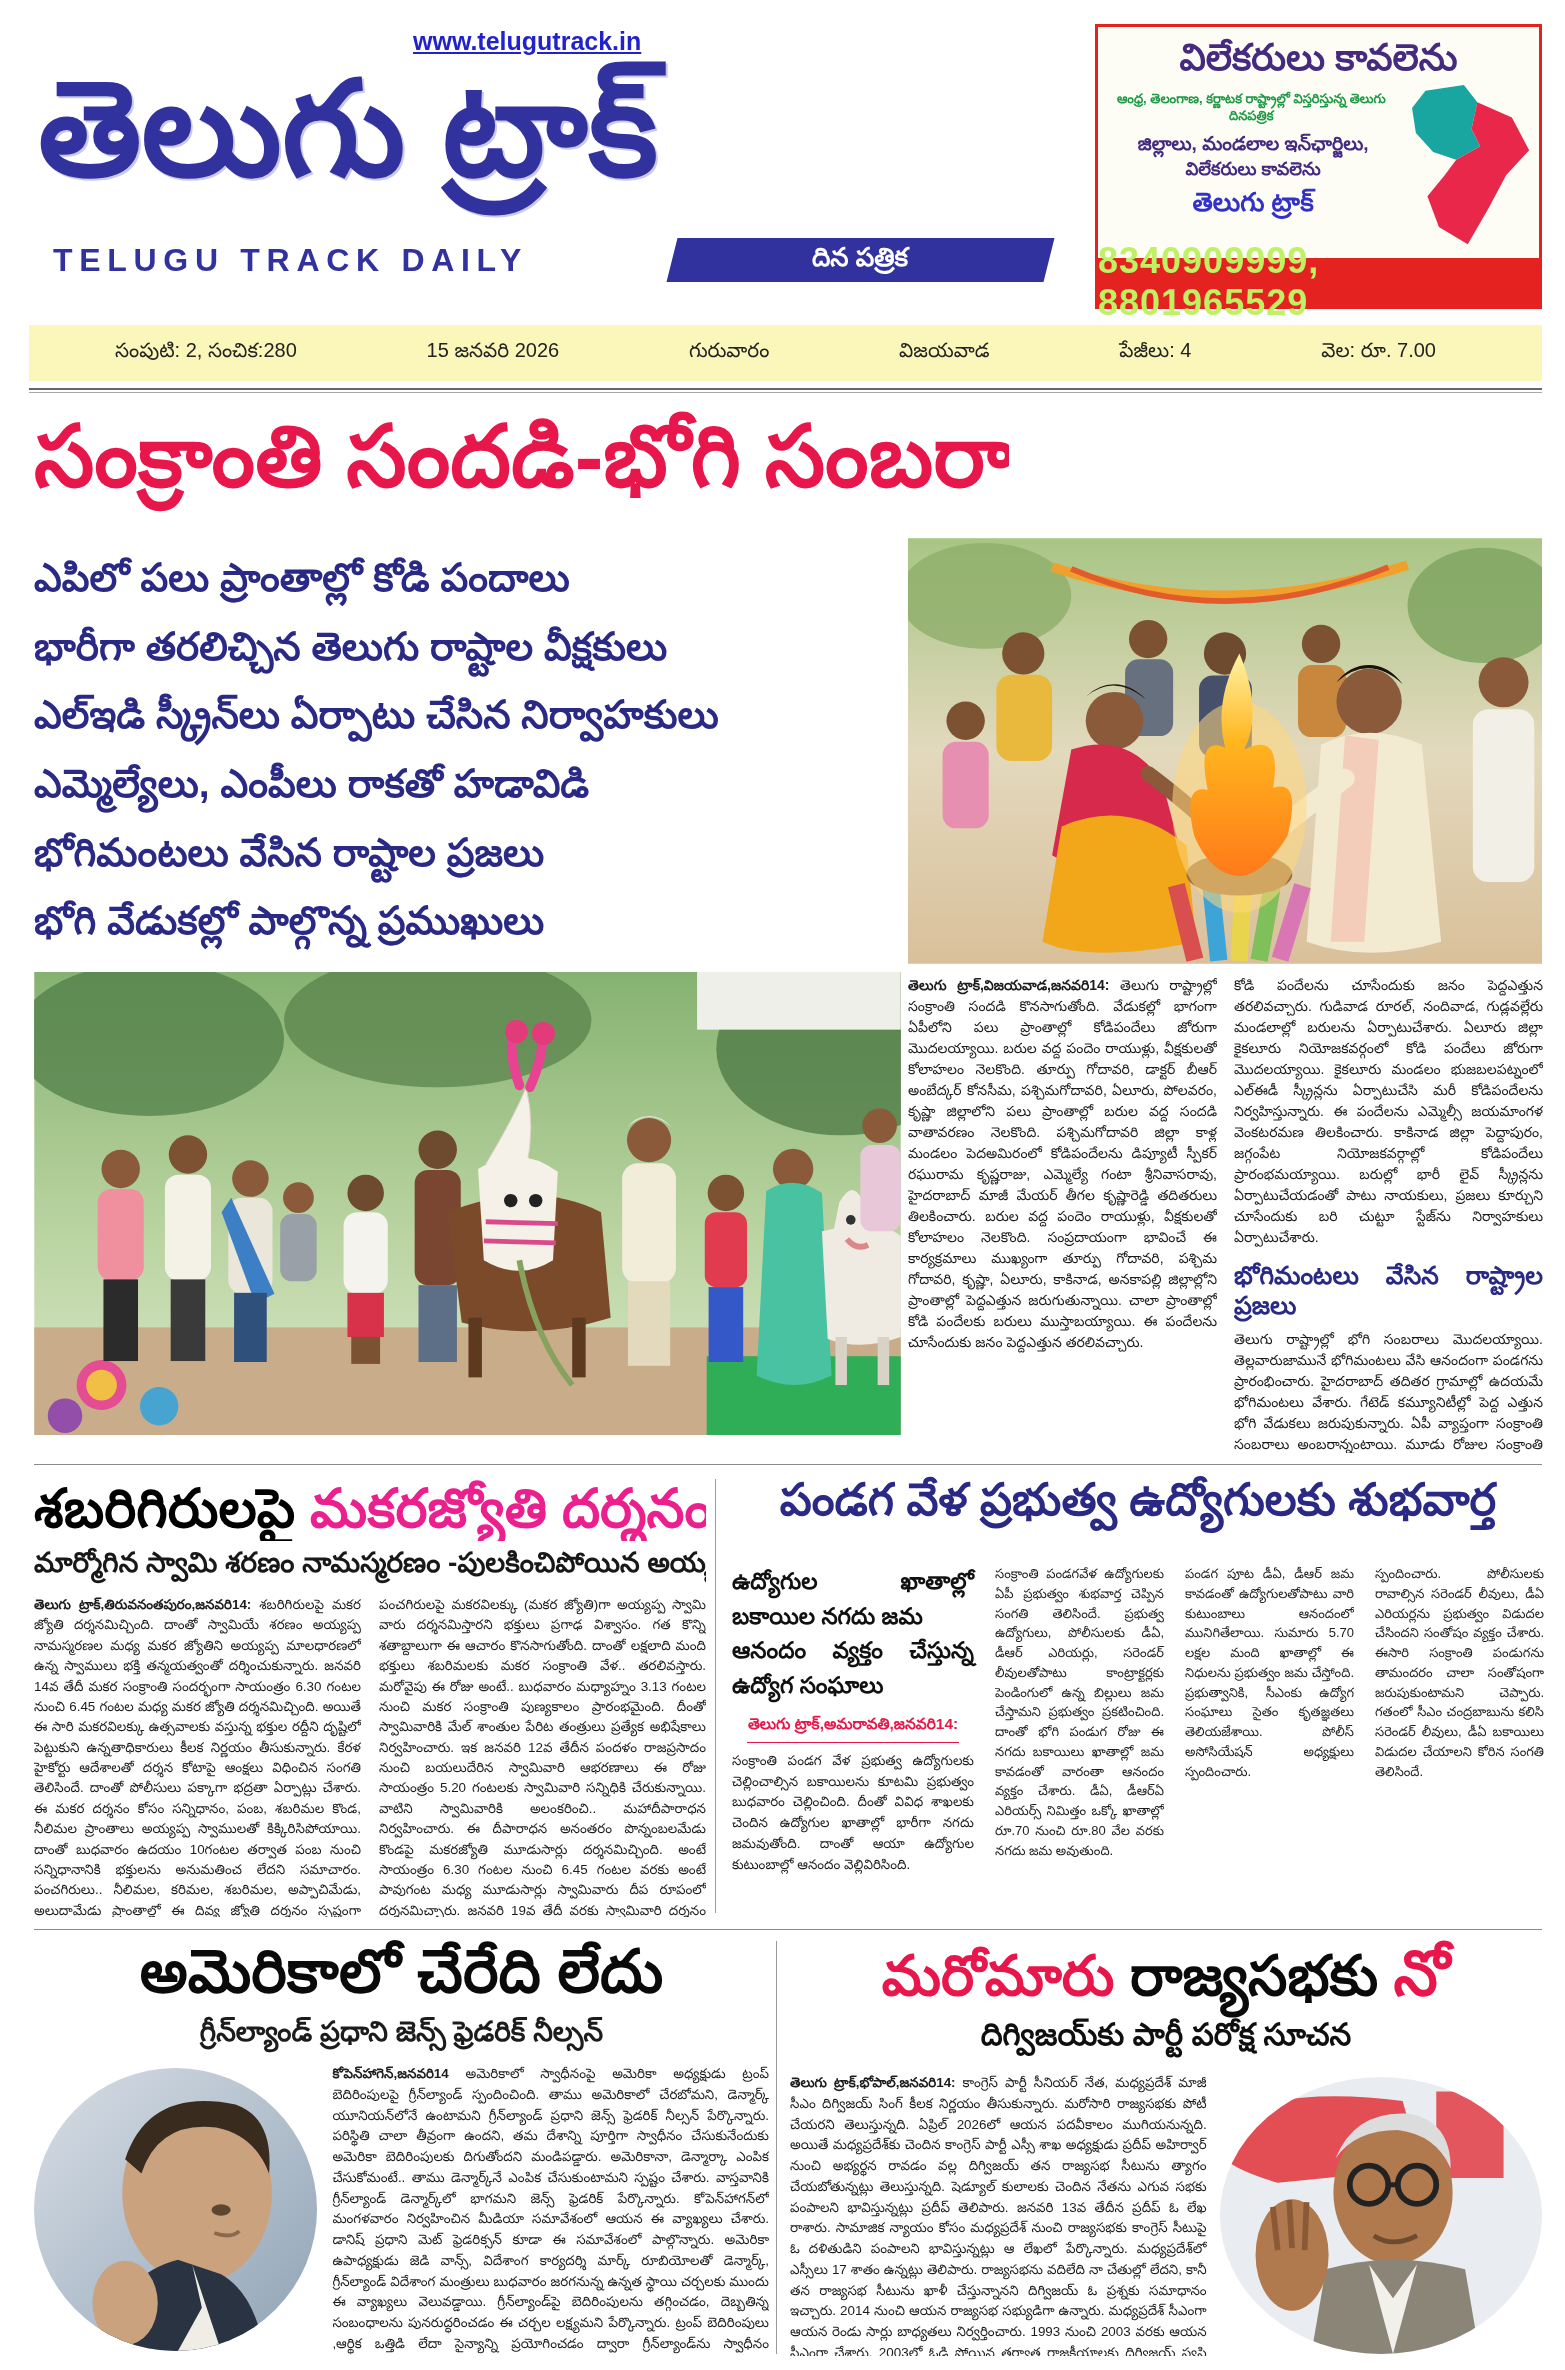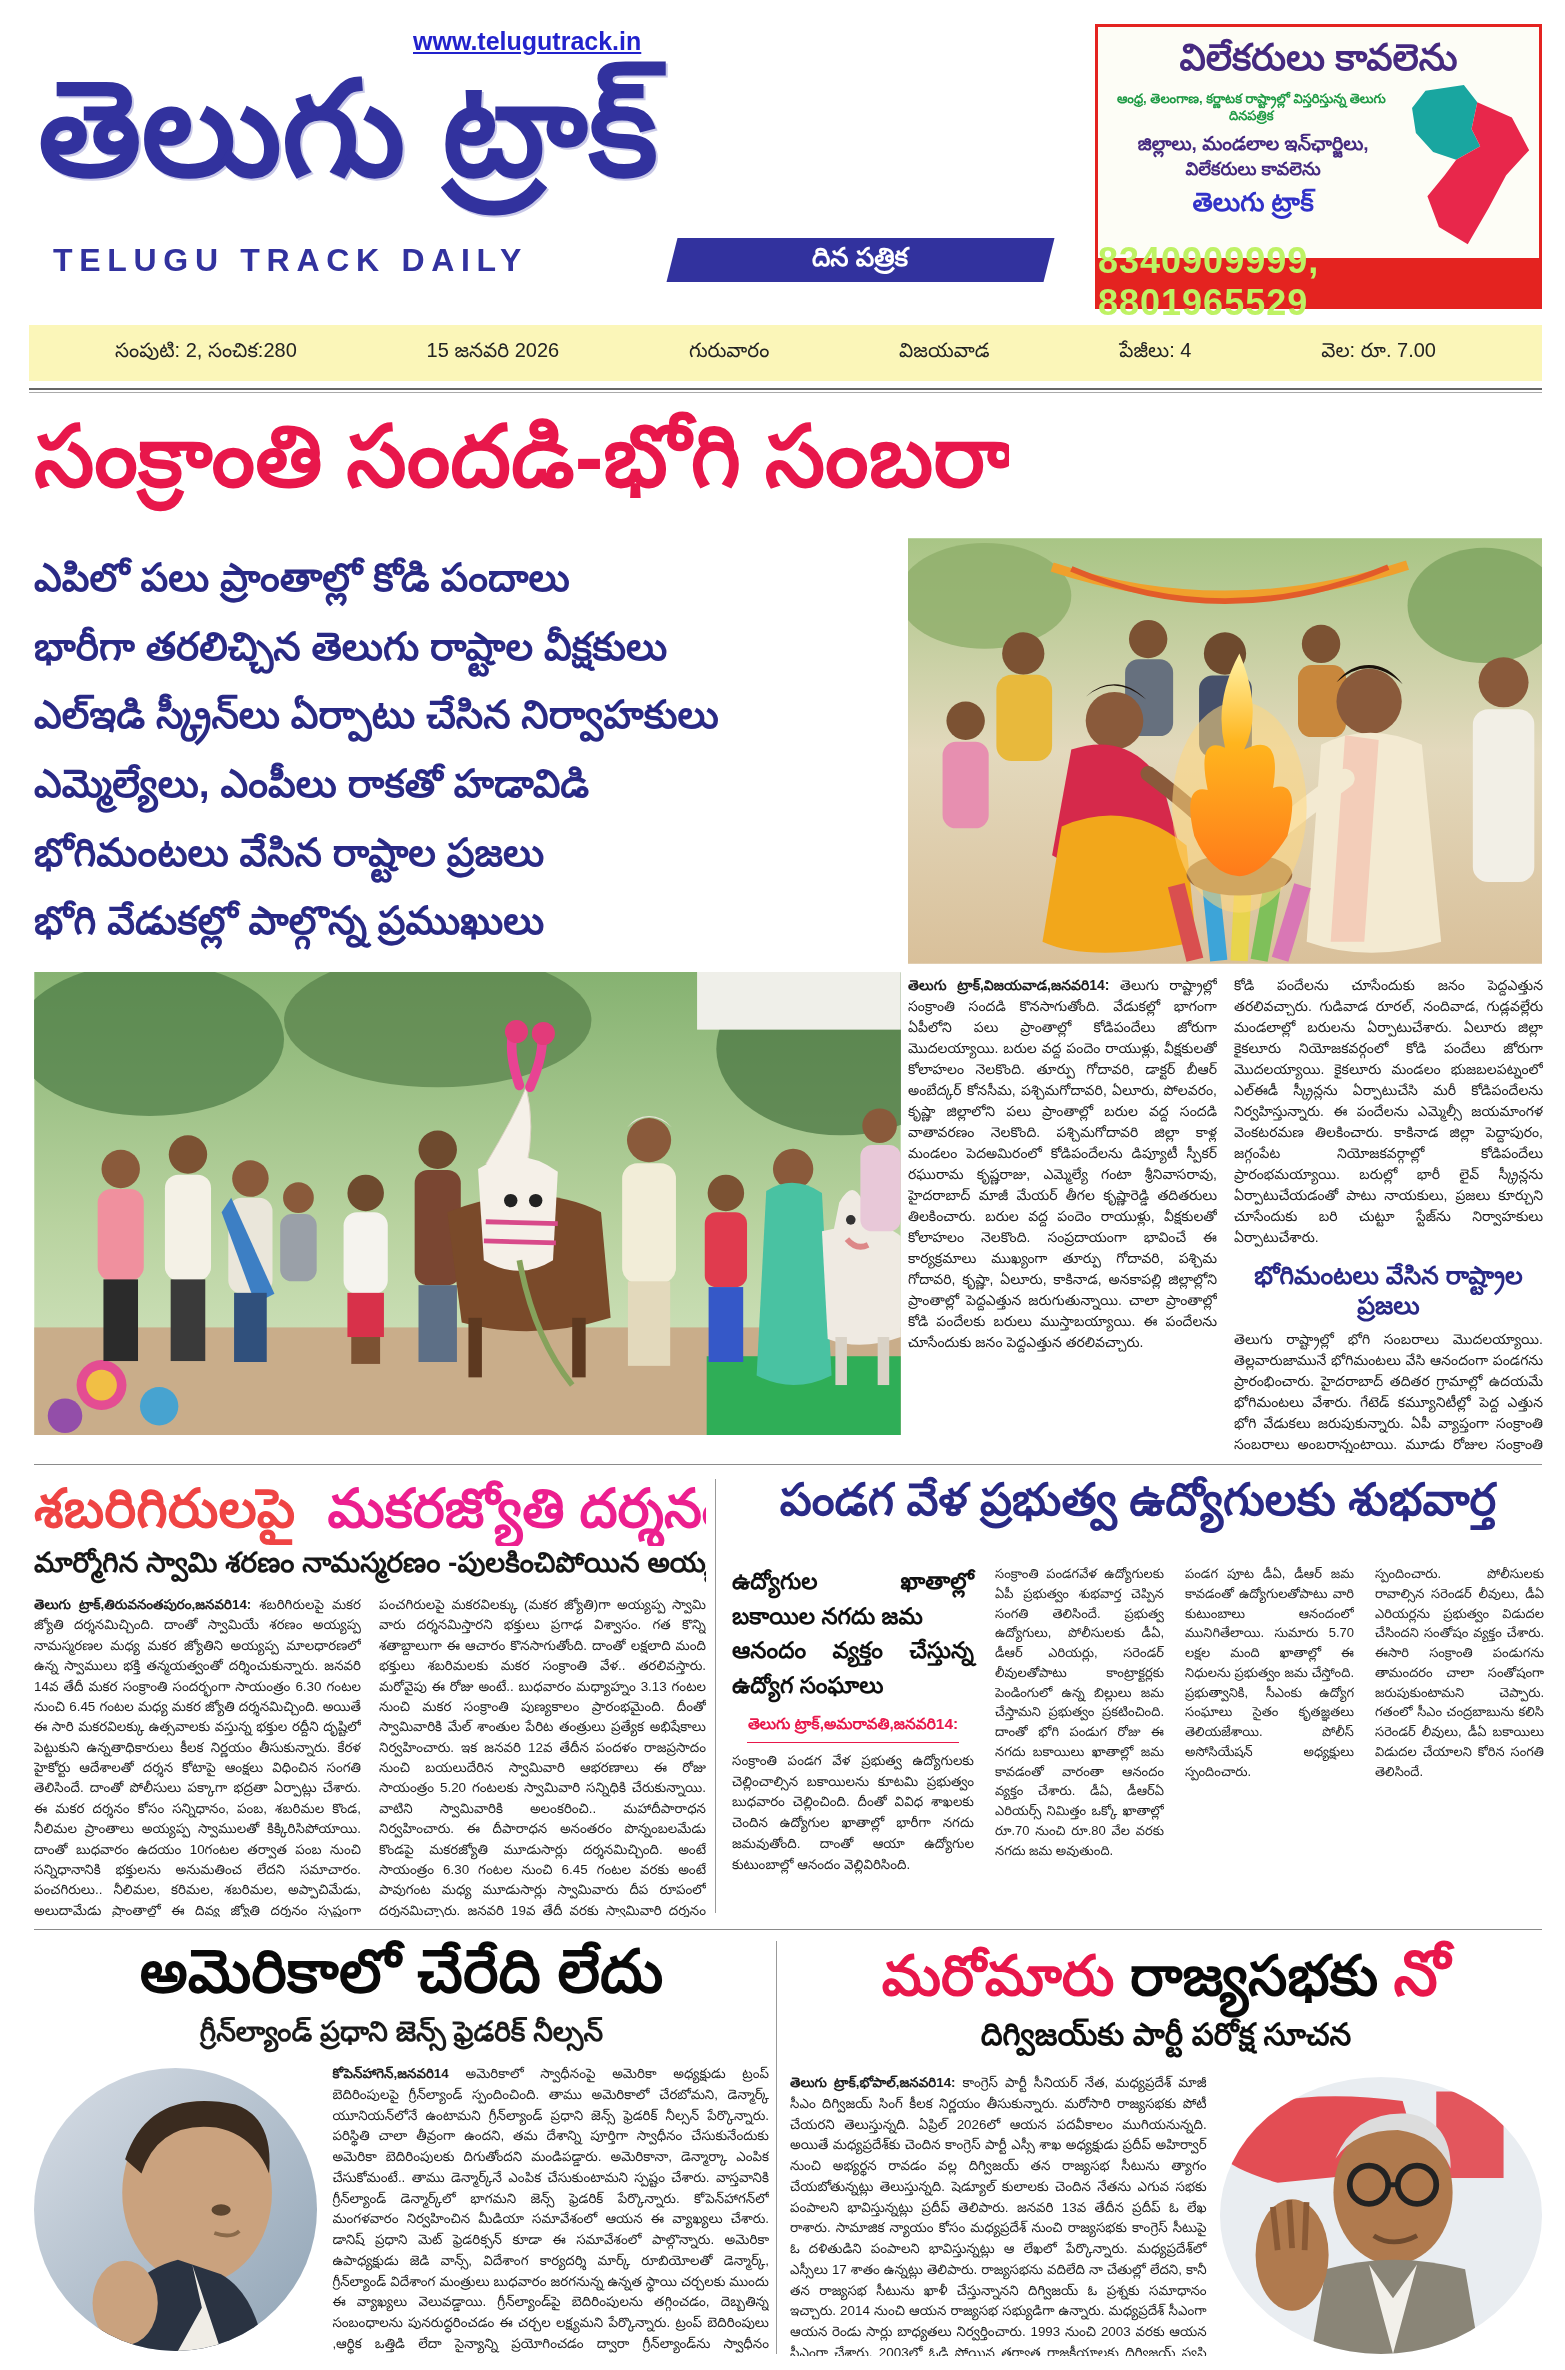--- a/index.html
+++ b/index.html
@@ -37,27 +37,27 @@
   .lead-head{left:34px;top:398px;width:975px;height:131px;font-size:86px;font-weight:bold;color:#e8174b;
              line-height:1.35;white-space:nowrap;overflow:hidden;}
   .lead-subs{left:34px;top:544px;width:855px;}
   .lead-subs div{font-size:39px;font-weight:bold;color:#2a2a86;line-height:1.76;}
   .ph1{left:908px;top:538px;width:634px;height:426px;overflow:hidden;}
   .ph2{left:34px;top:972px;width:867px;height:463px;overflow:hidden;}
   .lcol{top:975px;width:309px;height:478px;overflow:hidden;font-size:14px;line-height:1.5;text-align:justify;}
   .lcol1{left:908px;}
   .lcol2{left:1234px;}
   .dl{font-weight:bold;}
-  .crosshead{color:#2a2a86;font-size:25px;font-weight:bold;text-align:center;margin:11.5px 0 9.6px 0;line-height:1.2;}
+  .crosshead{color:#2a2a86;font-size:25px;font-weight:bold;margin:11.5px 0 9.6px 0;line-height:1.2;}
 
   .rule1{left:34px;top:1464px;width:1508px;border-top:1.9px solid #8a8a8a;}
 
   
   .sab-head{left:34px;top:1476px;width:672px;font-size:54px;font-weight:bold;line-height:1.2;white-space:nowrap;overflow:hidden;}
-  .sab-black{color:#ef4444;font-family:Liberation Mono, monospace;}
+  .sab-black{color:#000000;}
   .sab-pink{color:#ec1f8f;}
   .sab-sub{left:34px;top:1547px;width:672px;font-size:28px;font-weight:bold;color:#181818;white-space:nowrap;overflow:hidden;}
   .sab-col{top:1595px;width:327px;height:322px;overflow:hidden;font-size:13.4px;line-height:1.52;text-align:justify;}
   .sab-c1{left:34px;}
   .sab-c2{left:379px;}
   .vrule-mid{left:715px;top:1479px;height:434px;border-left:1.9px solid #999;}
 
   
   .emp-head{left:732px;top:1474px;width:812px;text-align:center;font-size:45px;font-weight:bold;color:#2a2a86;
             white-space:nowrap;overflow:hidden;}

